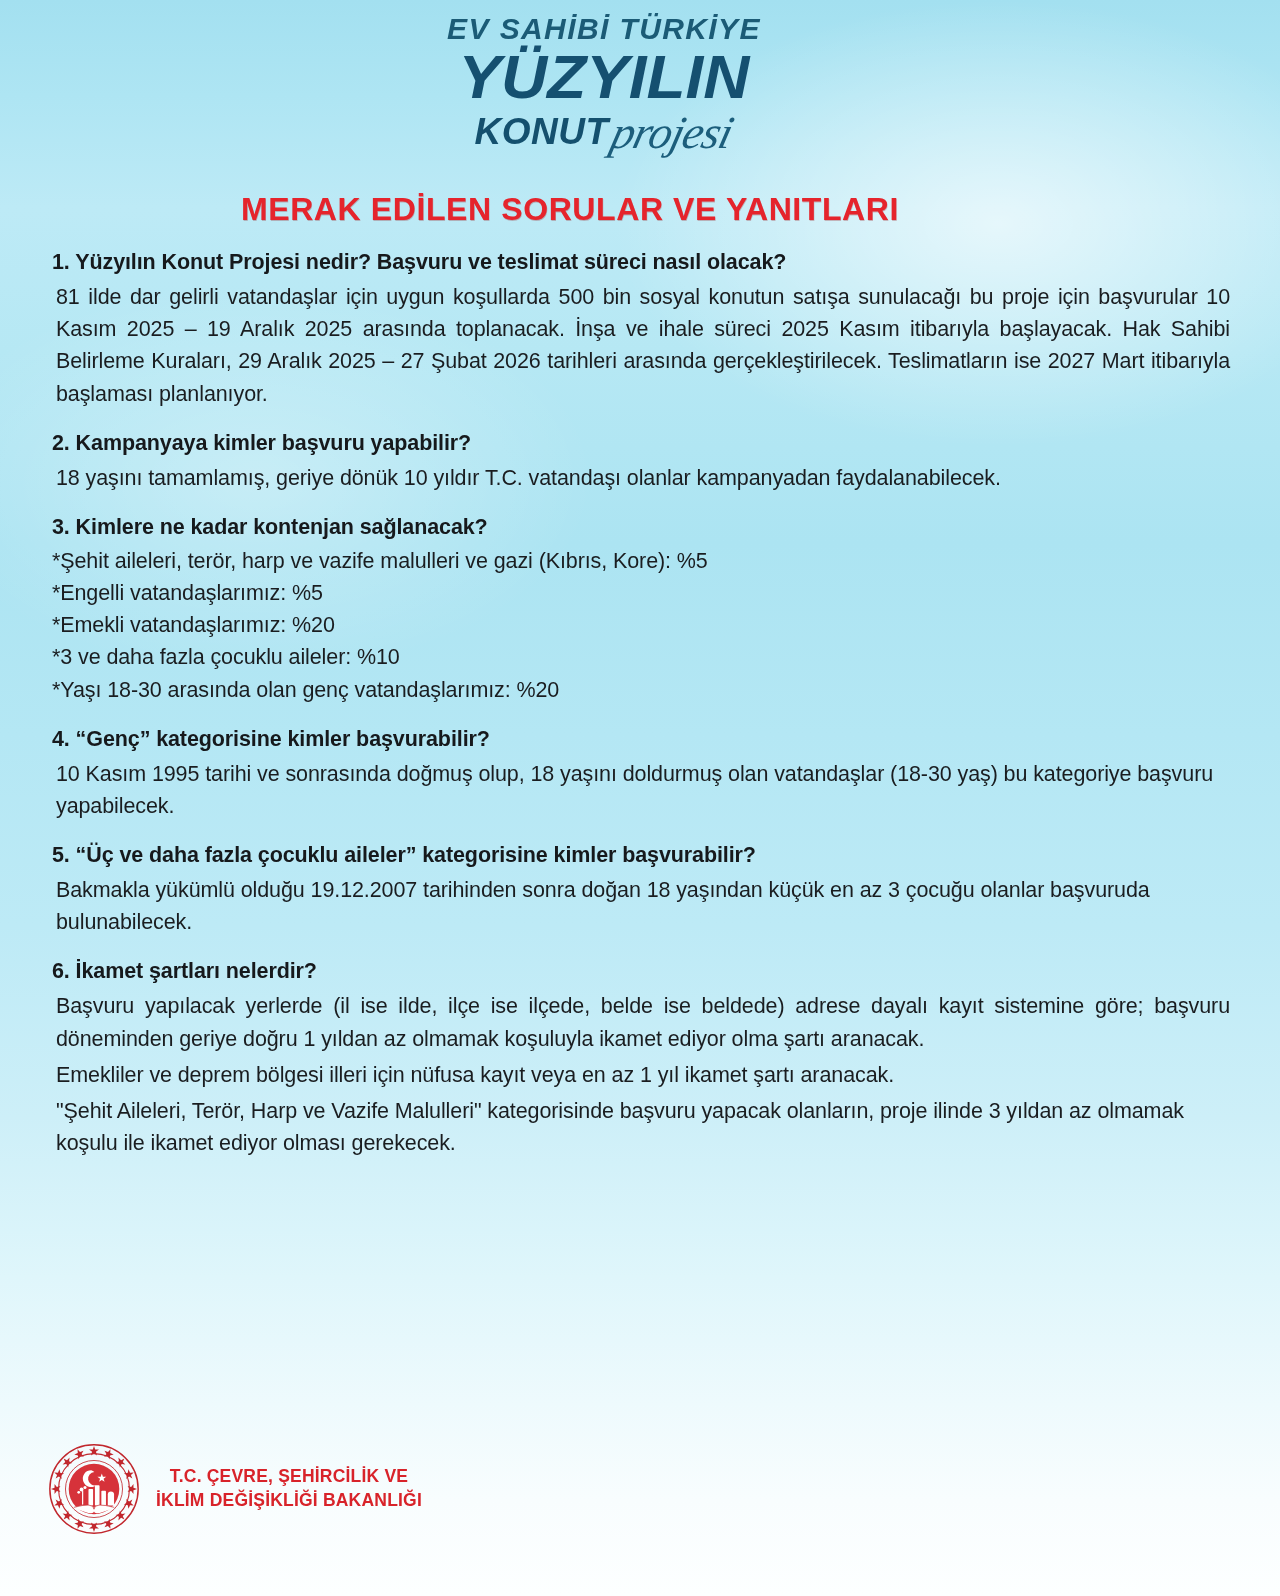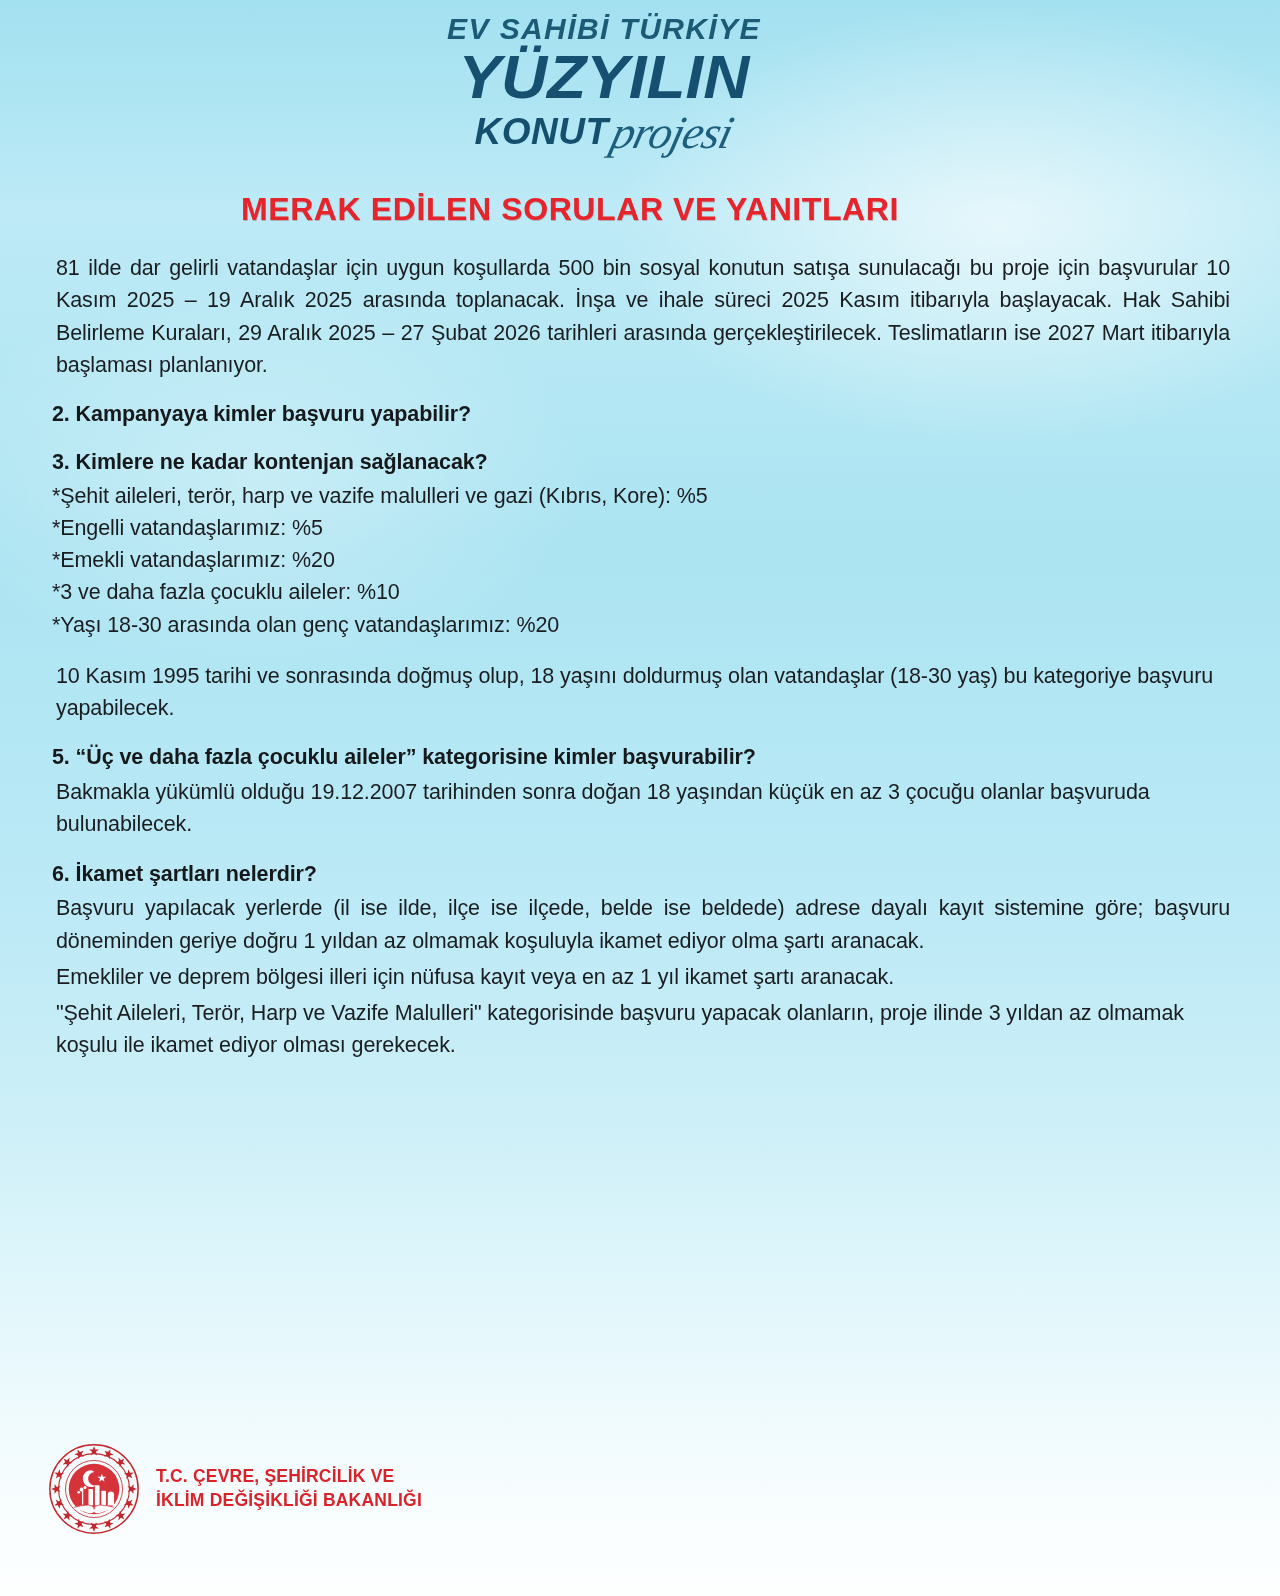--- a/index.html
+++ b/index.html
@@ -170,60 +170,63 @@
     height: 92px;
     flex: 0 0 92px;
   }
   .footer-text {
     font-size: 17.5px;
     font-weight: bold;
     color: #d8232a;
     line-height: 1.36;
     letter-spacing: 0.2px;
   }
-  .footer-text div { white-space: nowrap; }
+  .footer-text div { white-space: nowrap; text-align: center; }
 </style>
 </head>
 <body>
 
 <div id="page">
 
   <div class="brand">
     <div class="brand-line1">EV SAHİBİ TÜRKİYE</div>
     <div class="brand-line2">YÜZYILIN</div>
     <div class="brand-line3">
       <span class="brand-konut">KONUT</span>
       <span class="brand-projesi">projesi</span>
     </div>
   </div>
 
   <div class="red-title">MERAK EDİLEN SORULAR VE YANITLARI</div>
 
   <div class="content">
 
     <div class="qa-block">
+      <p class="q">1. Yüzyılın Konut Projesi nedir? Başvuru ve teslimat süreci nasıl olacak?</p>
       <p class="a justify">81 ilde dar gelirli vatandaşlar için uygun koşullarda 500 bin sosyal konutun satışa sunulacağı bu proje için başvurular 10 Kasım 2025 – 19 Aralık 2025 arasında toplanacak. İnşa ve ihale süreci 2025 Kasım itibarıyla başlayacak. Hak Sahibi Belirleme Kuraları, 29 Aralık 2025 – 27 Şubat 2026 tarihleri arasında gerçekleştirilecek. Teslimatların ise 2027 Mart itibarıyla başlaması planlanıyor.</p>
     </div>
 
     <div class="qa-block">
       <p class="q">2. Kampanyaya kimler başvuru yapabilir?</p>
+      <p class="a">18 yaşını tamamlamış, geriye dönük 10 yıldır T.C. vatandaşı olanlar kampanyadan faydalanabilecek.</p>
     </div>
 
     <div class="qa-block">
       <p class="q">3. Kimlere ne kadar kontenjan sağlanacak?</p>
       <ul class="bullet-list">
         <li>*Şehit aileleri, terör, harp ve vazife malulleri ve gazi (Kıbrıs, Kore): %5</li>
         <li>*Engelli vatandaşlarımız: %5</li>
         <li>*Emekli vatandaşlarımız: %20</li>
         <li>*3 ve daha fazla çocuklu aileler: %10</li>
         <li>*Yaşı 18-30 arasında olan genç vatandaşlarımız: %20</li>
       </ul>
     </div>
 
     <div class="qa-block">
+      <p class="q">4.  “Genç” kategorisine kimler başvurabilir?</p>
       <p class="a">10 Kasım 1995 tarihi ve sonrasında doğmuş olup, 18 yaşını doldurmuş olan vatandaşlar (18-30 yaş) bu kategoriye başvuru yapabilecek.</p>
     </div>
 
     <div class="qa-block">
       <p class="q">5.  “Üç ve daha fazla çocuklu aileler” kategorisine kimler başvurabilir?</p>
       <p class="a">Bakmakla yükümlü olduğu 19.12.2007 tarihinden sonra doğan 18 yaşından küçük en az 3 çocuğu olanlar başvuruda bulunabilecek.</p>
     </div>
 
     <div class="qa-block">
       <p class="q">6. İkamet şartları nelerdir?</p>

